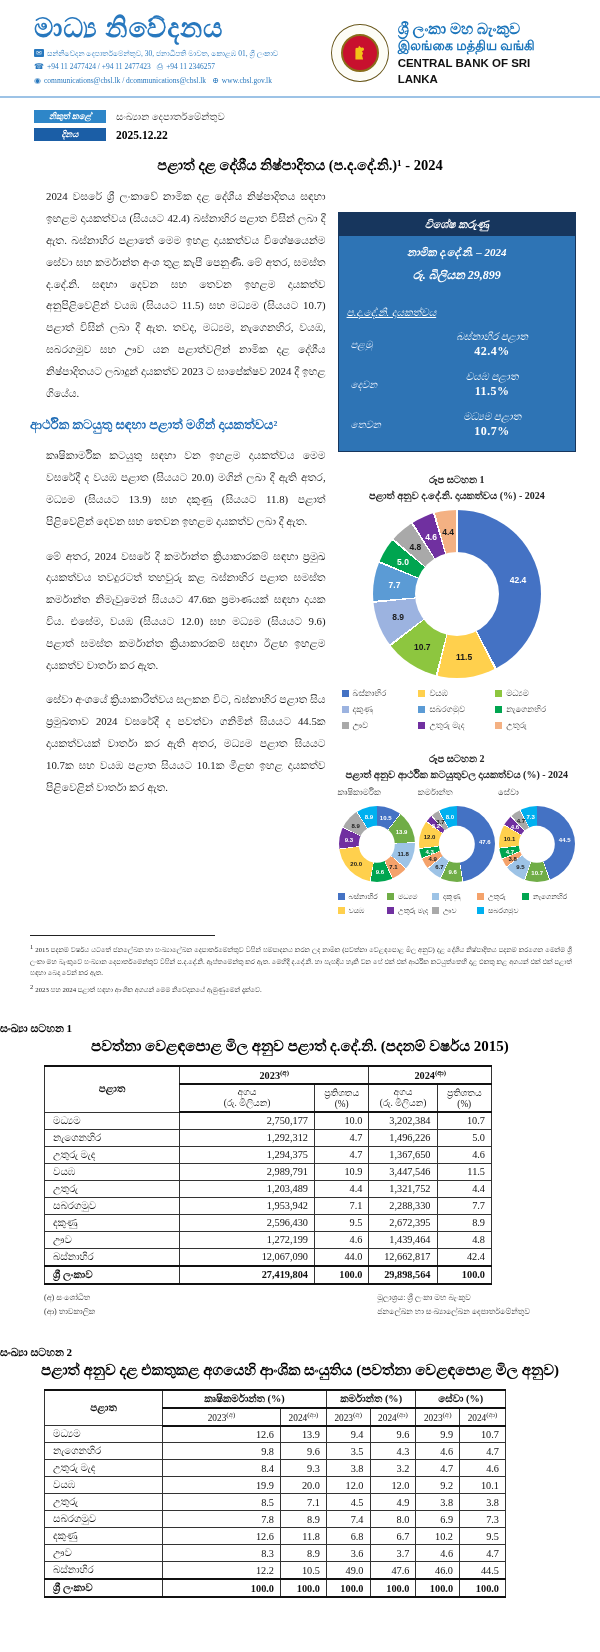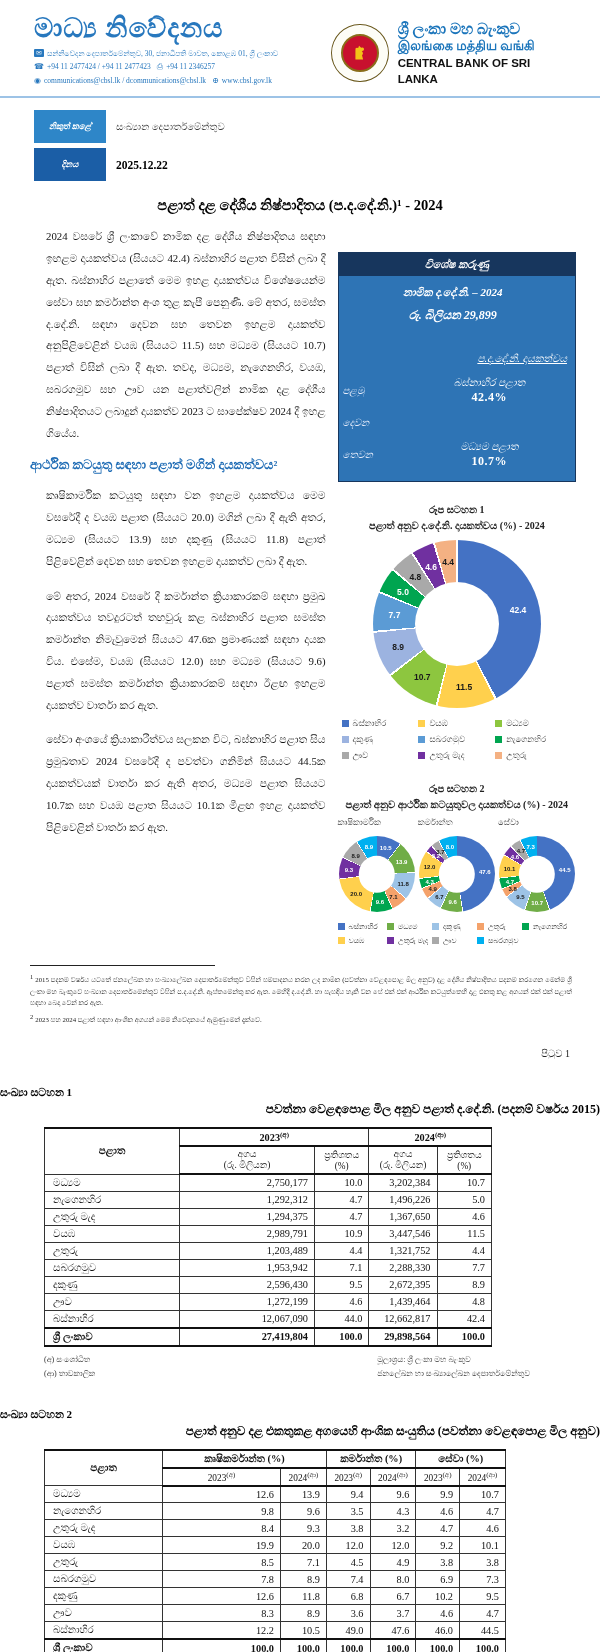--- a/index.html
+++ b/index.html
@@ -18,44 +18,44 @@
   .logo-inner { width:38px; height:38px; border-radius:50%; background:#C8102E; border:2px solid #8a6d1a; display:flex; align-items:center; justify-content:center; }
   .bank-names { text-align:left; }
   .bn-si { color:#1B75BB; font-weight:bold; font-size:15.5px; line-height:1.25; }
   .bn-ta { color:#1B75BB; font-weight:bold; font-size:13px; line-height:1.3; }
   .bn-en { color:#111; font-weight:bold; font-size:11.5px; line-height:1.4; font-family:"Liberation Sans",sans-serif; }
   .hdr-rule { border-top:2.5px solid #9DC3E6; margin:2px 0 0 0; }
 
   
   .meta { padding:12px 0 0 34px; font-size:9.5px; }
   .meta-row { display:flex; align-items:center; margin-bottom:5px; }
-  .badge { color:#fff; font-weight:bold; font-style:italic; font-size:8.5px; padding:11px 6px; width:72px; text-align:center; }
+  .badge { color:#fff; font-weight:bold; font-style:italic; font-size:8.5px; padding:1px 6px; width:72px; text-align:center; }
   .badge.b1 { background:#2E86C8; }
   .badge.b2 { background:#1B5EA6; }
   .meta-val { margin-left:10px; color:#3a3a3a; font-size:10px; }
   .meta-val.date { color:#000; font-weight:bold; font-size:11.5px; }
 
   
   .doc-title { text-align:center; font-weight:bold; font-size:14.5px; color:#000; margin-top:16px; }
   .doc-subtitle { text-align:center; font-weight:bold; font-size:12px; color:#1F6CB5; margin-top:10px; line-height:1.65; }
 
   
   .cols { display:flex; padding:12px 24px 0 30px; gap:12px; }
   .col-left { width:305px; }
   .col-left p { font-size:10.8px; line-height:2.02; text-align:justify; color:#141414; margin-bottom:13px;margin-left:16px; }
   .sec-head { color:#1F6CB5; font-weight:bold; font-size:13px; margin:4px 0 12px 0; }
   .col-right { width:246px; }
 
   
   .facts { margin-top:26px; border:1px solid #17365D; }
   .facts-hd { background:#17365D; color:#fff; text-align:center; font-weight:bold; font-style:italic; font-size:11px; padding:5px 0; }
-  .facts-bd { background:#2E74B5; color:#fff; font-style:italic; padding:10px 8px 12px 0; }
+  .facts-bd { background:#2E74B5; color:#fff; font-style:italic; padding:10px 8px 12px 8px; }
   .facts-l1 { text-align:center; font-weight:bold; font-size:11px; }
   .facts-l2 { text-align:center; font-weight:bold; font-size:12px; margin-top:9px; }
-  .facts-l3 { text-align:right; font-size:10.5px; margin-top:30px; text-decoration:underline; }
+  .facts-l3 { text-align:left; font-size:10.5px; margin-top:24px; text-decoration:underline; }
   .facts-row { display:flex; margin-top:12px; align-items:center; }
   .facts-rank { width:32%; font-size:10px; padding-left:4px; color:#e8eefc; }
   .facts-prov { width:68%; text-align:center; font-size:10.5px; }
   .facts-prov b { display:block; font-size:12px; font-style:normal; margin-top:1px; letter-spacing:.5px; }
 
   
   .chart-ttl { text-align:center; font-weight:bold; font-size:10px; color:#222; margin-top:4px; }
   .chart-blk { margin-top:22px; }
   .donut-wrap { position:relative; margin:8px auto 0 auto; }
   .donut { width:100%; height:100%; border-radius:50%; position:relative; }
@@ -73,21 +73,21 @@
   
   .fn-rule { border-top:1.5px solid #222; width:185px; margin:20px 0 6px 30px; }
   .fn { padding:0 28px 0 30px; font-size:6.8px; color:#222; line-height:1.65; text-align:justify; }
   .fn .m { font-size:6.5px; vertical-align:super; margin-right:2px; }
   .fn + .fn { margin-top:4px; }
   .pageno { text-align:right; padding-right:30px; font-size:10px; color:#222; margin-top:22px; }
 
   
   .tbl-blk { margin-top:26px; }
   .tbl-cap1 { font-weight:bold; font-size:11px; }
-  .tbl-cap2 { text-align:right; font-weight:bold; font-size:12px; margin-top:3px; }
+  .tbl-cap2 { text-align:center; font-weight:bold; font-size:15px; margin-top:3px; }
   table.dt { border-collapse:collapse; margin-top:10px; font-size:10.3px; color:#111; }
   table.dt th, table.dt td { border:1px solid #333; padding:2px 6px; }
   table.dt thead th { text-align:center; font-weight:bold; font-size:10.3px; border-top:2px solid #111; }
   table.dt thead tr:last-child th { border-bottom:2px solid #111; }
   table.dt td.num { text-align:right; }
   table.dt td.prov { text-align:left; padding-left:8px; }
   table.dt tr.total td { font-weight:bold; border-top:2px solid #111; border-bottom:2.5px solid #111; }
   table.dt .sub { font-weight:normal; font-size:9.3px; }
   table.dt sup { font-size:7px; }
   .tbl-notes { display:flex; justify-content:space-between; font-size:8px; color:#333; margin-top:6px; }
@@ -160,20 +160,21 @@
           <div class="facts-l1">නාමික ද.දේ.නි. – 2024</div>
           <div class="facts-l2">රු. බිලියන 29,899</div>
           <div class="facts-l3">ප.ද.දේ.නි. දායකත්වය</div>
           <div id="facts-rows">
               <div class="facts-row">
                 <div class="facts-rank">පළමු</div>
                 <div class="facts-prov"><span>බස්නාහිර පළාත</span><b>42.4%</b></div>
               </div>
               <div class="facts-row">
                 <div class="facts-rank">දෙවන</div>
+                <div class="facts-prov"><span>වයඹ පළාත</span><b>11.5%</b></div>
               </div>
               <div class="facts-row">
                 <div class="facts-rank">තෙවන</div>
                 <div class="facts-prov"><span>මධ්‍යම පළාත</span><b>10.7%</b></div>
               </div>
             </div>
         </div>
       </div>
 
       <div class="chart-blk">
@@ -327,21 +328,20 @@
               <span>සබරගමුව</span>
             </span>
           </div>
       </div>
     </div>
   </div>
 
   <div class="fn-rule"></div>
   <div class="fn"><span class="m">1</span><span>2015 පදනම් වර්ෂය යටතේ ජනලේඛන හා සංඛ්‍යාලේඛන දෙපාර්තමේන්තුව විසින් සම්පාදනය කරන ලද නාමික (පවත්නා වෙළඳපොළ මිල අනුව) දළ දේශීය නිෂ්පාදිතය පදනම් කරගෙන මෙන්ම ශ්‍රී ලංකා මහ බැංකුවේ සංඛ්‍යාන දෙපාර්තමේන්තුව විසින් ප.ද.දේ.නි. ඇස්තමේන්තු කර ඇත. මෙහිදී ද.දේ.නි. හා සැසඳිය හැකි වන සේ එක් එක් ආර්ථික කටයුත්තෙහි දළ එකතු කළ අගයන් එක් එක් පළාත් සඳහා බෙදා වෙන් කර ඇත.</span></div>
   <div class="fn"><span class="m">2</span><span>2023 සහ 2024 පළාත් සඳහා ආංශික අගයන් මෙම නිවේදනයේ ඇමුණුමෙන් දැක්වේ.</span></div>
-  <div class="pageno">පිටුව 1</div>
 
   <div id="tables-root">
       <div class="tbl-blk">
         <div class="tbl-cap1">සංඛ්‍යා සටහන 1</div>
         <div class="tbl-cap2">පවත්නා වෙළඳපොළ මිල අනුව පළාත් ද.දේ.නි. (පදනම් වර්ෂය 2015)</div>
         <table class="dt t1">
           <thead>
             <tr>
               <th rowspan="2">පළාත</th>
               <th colspan="2">2023<sup>(අ)</sup></th>

